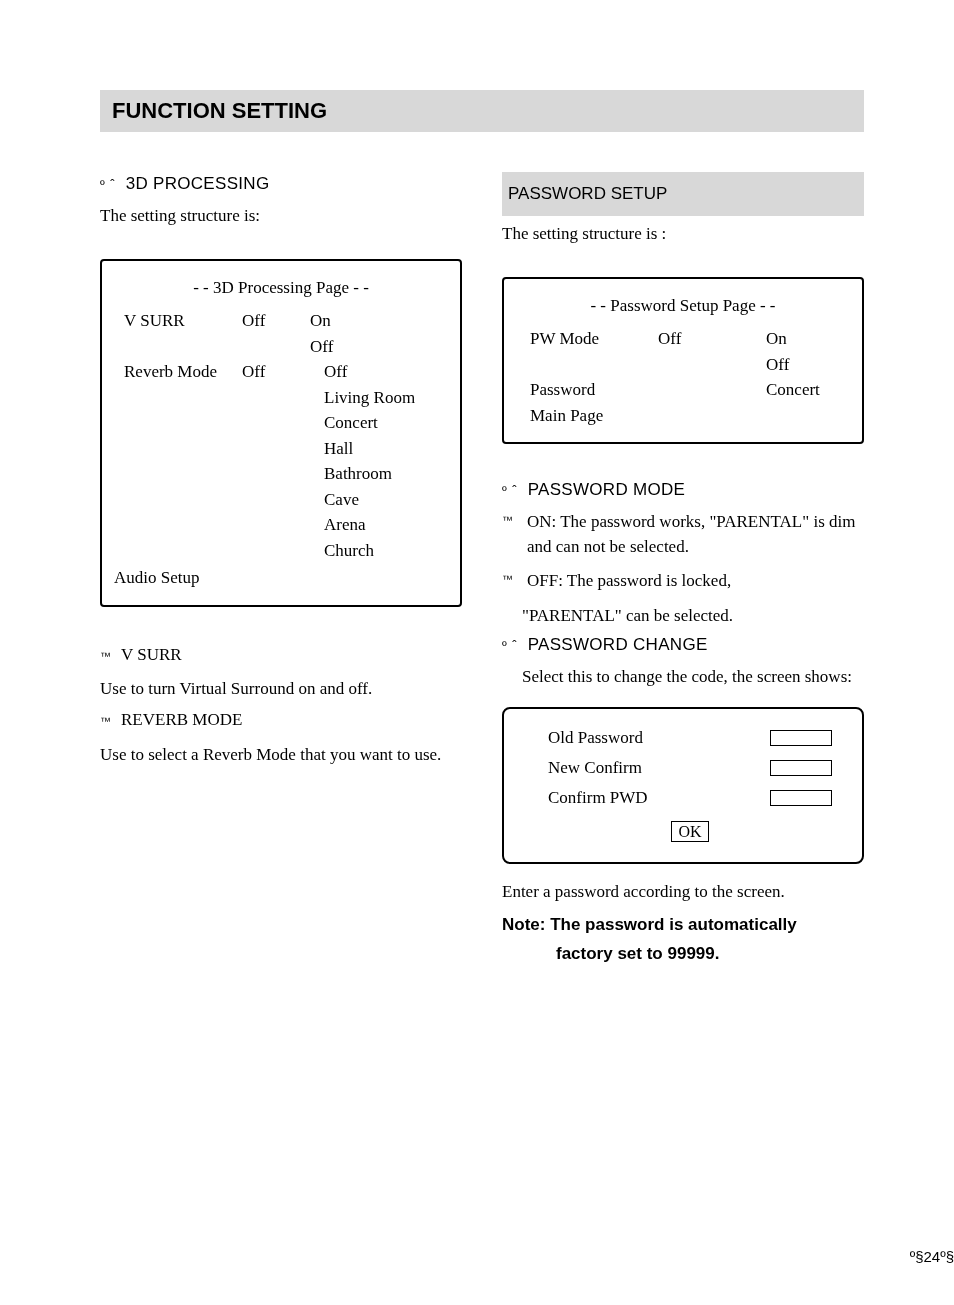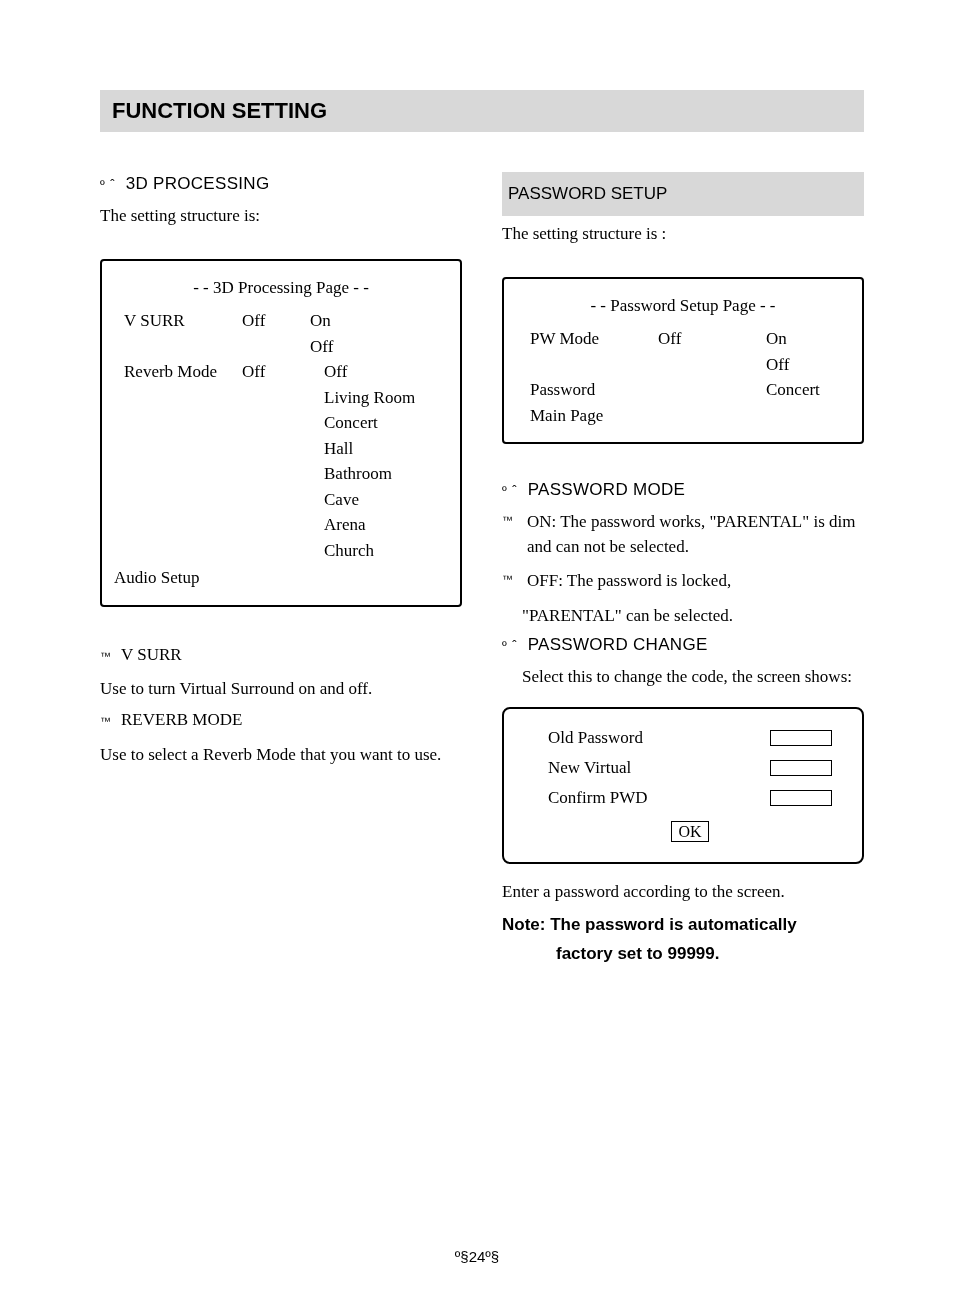--- a/index.html
+++ b/index.html
@@ -127,21 +127,21 @@
     line-height: 1.2;
   }
   .indent {
     padding-left: 26px;
   }
   .footer {
     position: absolute;
     bottom: 40px;
     left: 0;
     width: 100%;
-    text-align: center;
+    text-align: right;
     font-size: 15px;
     font-family: Arial, sans-serif;
   }
   .note-block {
     margin-top: 6px;
     padding-left: 0;
   }
   .note-indent {
     padding-left: 54px;
   }
@@ -274,21 +274,21 @@
         <span class="h2">PASSWORD CHANGE</span>
       </div>
       <div class="body-text" style="padding-left:20px">Select this to change the code, the screen shows:</div>
 
       <div class="panel2">
         <div class="pw-row">
           <span>Old Password</span>
           <span class="pw-box"></span>
         </div>
         <div class="pw-row">
-          <span>New Virtual</span>
+          <span>New Confirm</span>
           <span class="pw-box"></span>
         </div>
         <div class="pw-row">
           <span>Confirm PWD</span>
           <span class="pw-box"></span>
         </div>
         <div class="ok-row">
           <span class="ok-box">OK</span>
         </div>
       </div>

